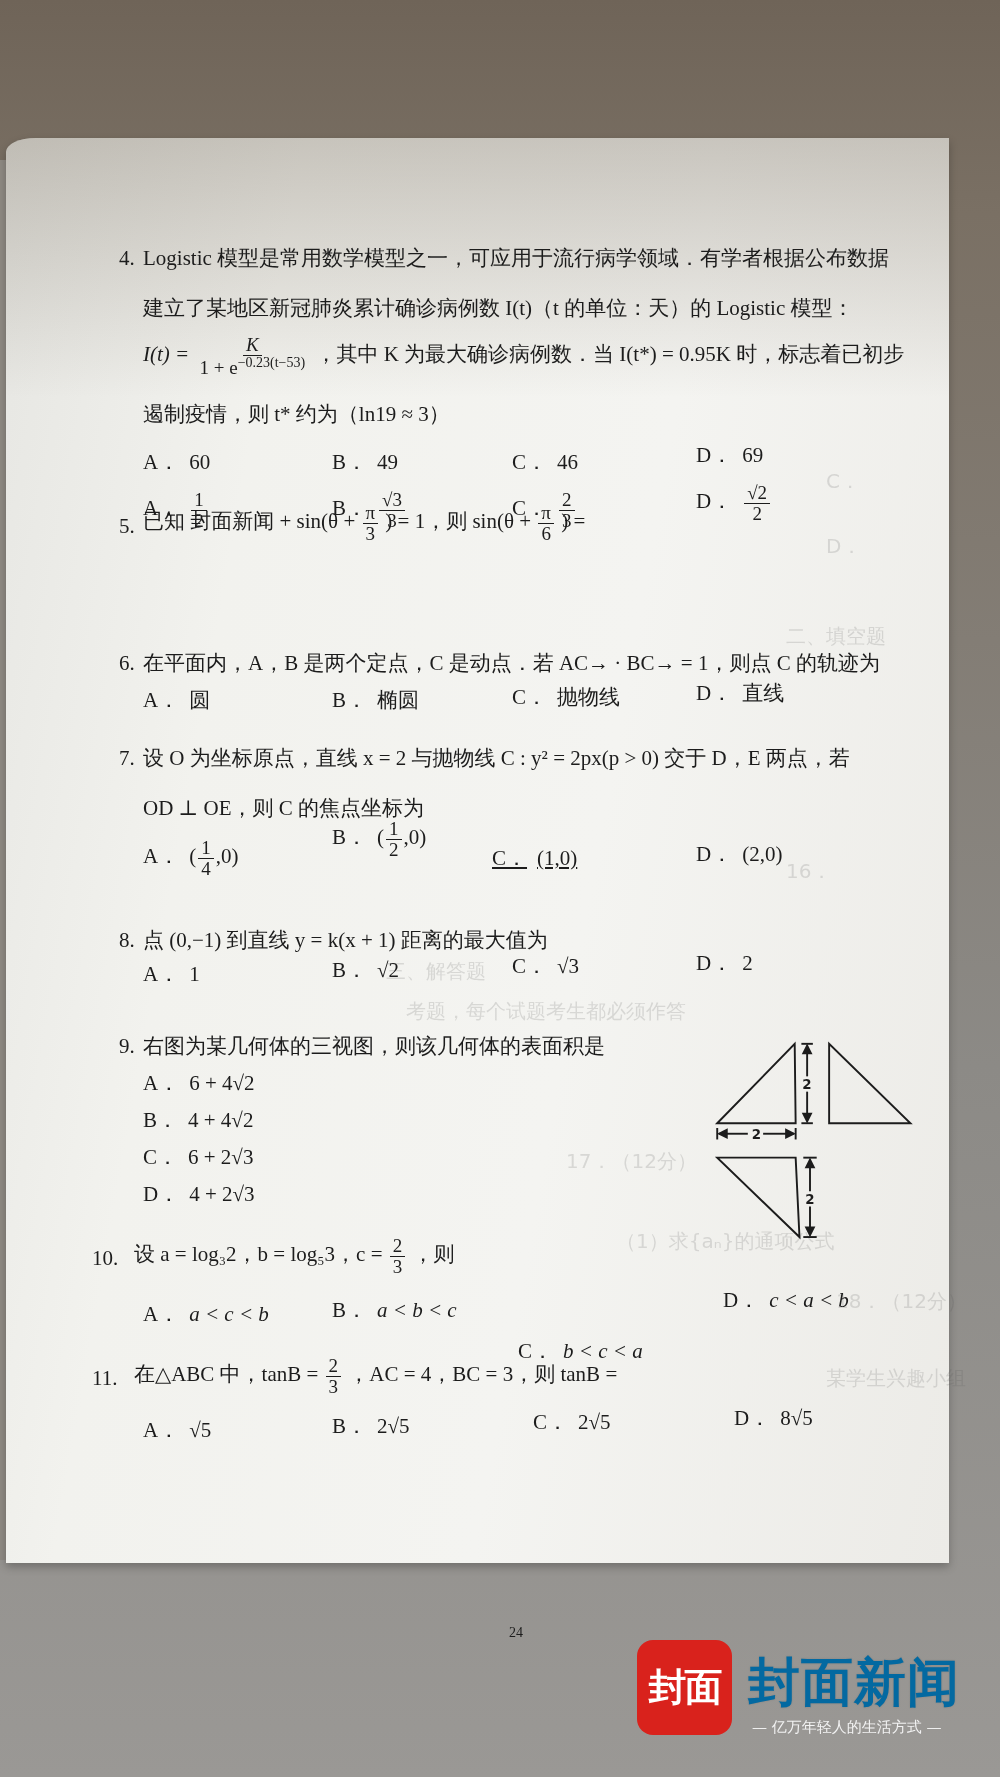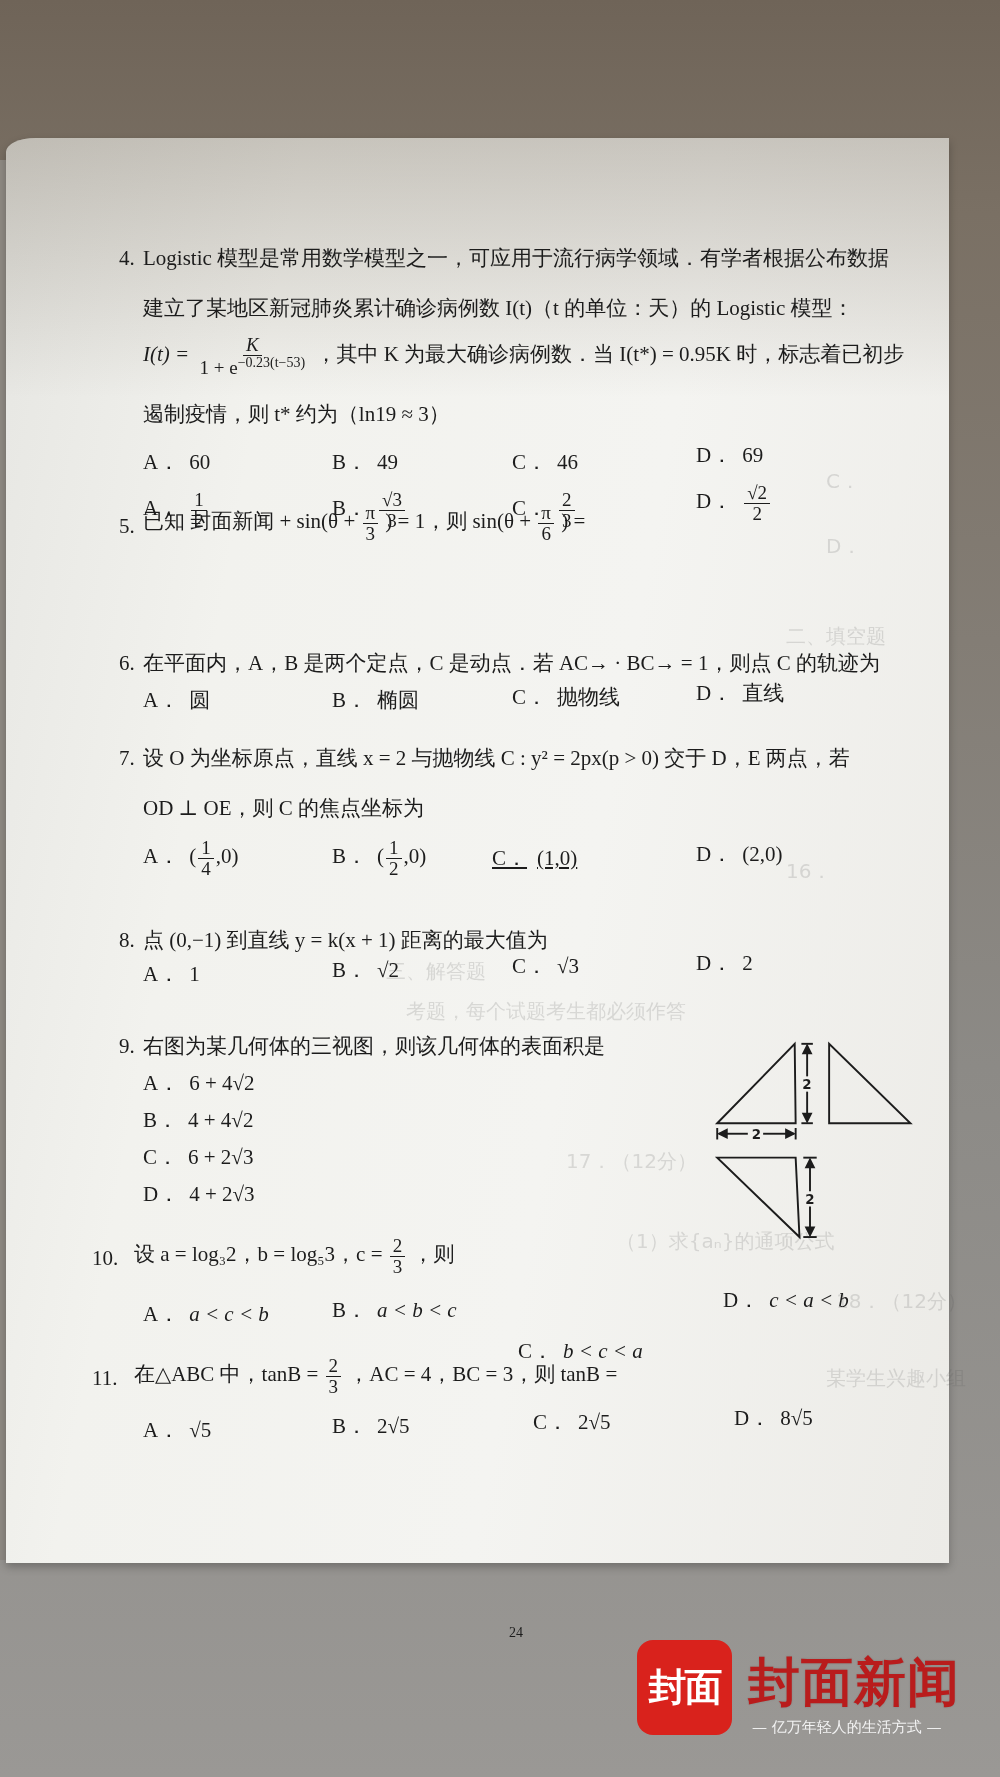--- a/index.html
+++ b/index.html
@@ -47,21 +47,21 @@
   }
   .figure { position: absolute; left: 700px; top: 1030px; width: 220px; height: 240px; }
   .logo-box {
     position: absolute; left: 637px; top: 1640px; width: 95px; height: 95px;
     background: #d9221c; border-radius: 16px;
     display: flex; align-items: center; justify-content: center;
     color: #fff; font-size: 38px; font-weight: bold; letter-spacing: -2px;
     font-family: "DejaVu Serif", serif;
   }
   .logo-name {
-    position: absolute; left: 748px; top: 1648px; color: #b91c1c;
+    position: absolute; left: 748px; top: 1648px; color: #0369a1;
     font-size: 52px; font-weight: bold; letter-spacing: 1px;
     font-family: Liberation Sans, sans-serif;
     text-shadow: 0 0 2px rgba(0,0,0,0.15);
   }
   .logo-slogan {
     position: absolute; left: 752px; top: 1718px; color: #f2f2f2;
     font-size: 15px; font-family: "DejaVu Serif", serif; white-space: nowrap;
   }
 </style>
 </head>
@@ -144,21 +144,21 @@
   </div>
 
   <div class="q" style="top:0;">
     <span class="qnum" style="left:113px;top:610px;">7.</span>
     <span class="qtext" style="left:137px;top:610px;">设 O 为坐标原点，直线 x = 2 与抛物线 C : y² = 2px(p &gt; 0) 交于 D，E 两点，若</span>
     <span class="qtext" style="left:137px;top:660px;">OD ⊥ OE，则 C 的焦点坐标为</span>
     <span class="opt" style="left:137px;top:700px;"><span class="lbl">A．</span>(<span class="frac">
           <span class="n">1</span>
           <span class="d">4</span>
         </span>,0)</span>
-    <span class="opt" style="left:326px;top:700px;text-align:right;"><span class="lbl">B．</span>(<span class="frac">
+    <span class="opt" style="left:326px;top:681px;text-align:right;"><span class="lbl">B．</span>(<span class="frac">
           <span class="n">1</span>
           <span class="d">2</span>
         </span>,0)</span>
     <span class="opt" style="left:486px;top:710px;text-decoration:underline;"><span class="lbl">C．</span><span class="val up">(1,0)</span></span>
     <span class="opt" style="left:690px;top:706px;"><span class="lbl">D．</span><span class="val up">(2,0)</span></span>
   </div>
 
   <div class="q" style="top:0;">
     <span class="qnum" style="left:113px;top:792px;">8.</span>
     <span class="qtext" style="left:137px;top:792px;">点 (0,−1) 到直线 y = k(x + 1) 距离的最大值为</span>

